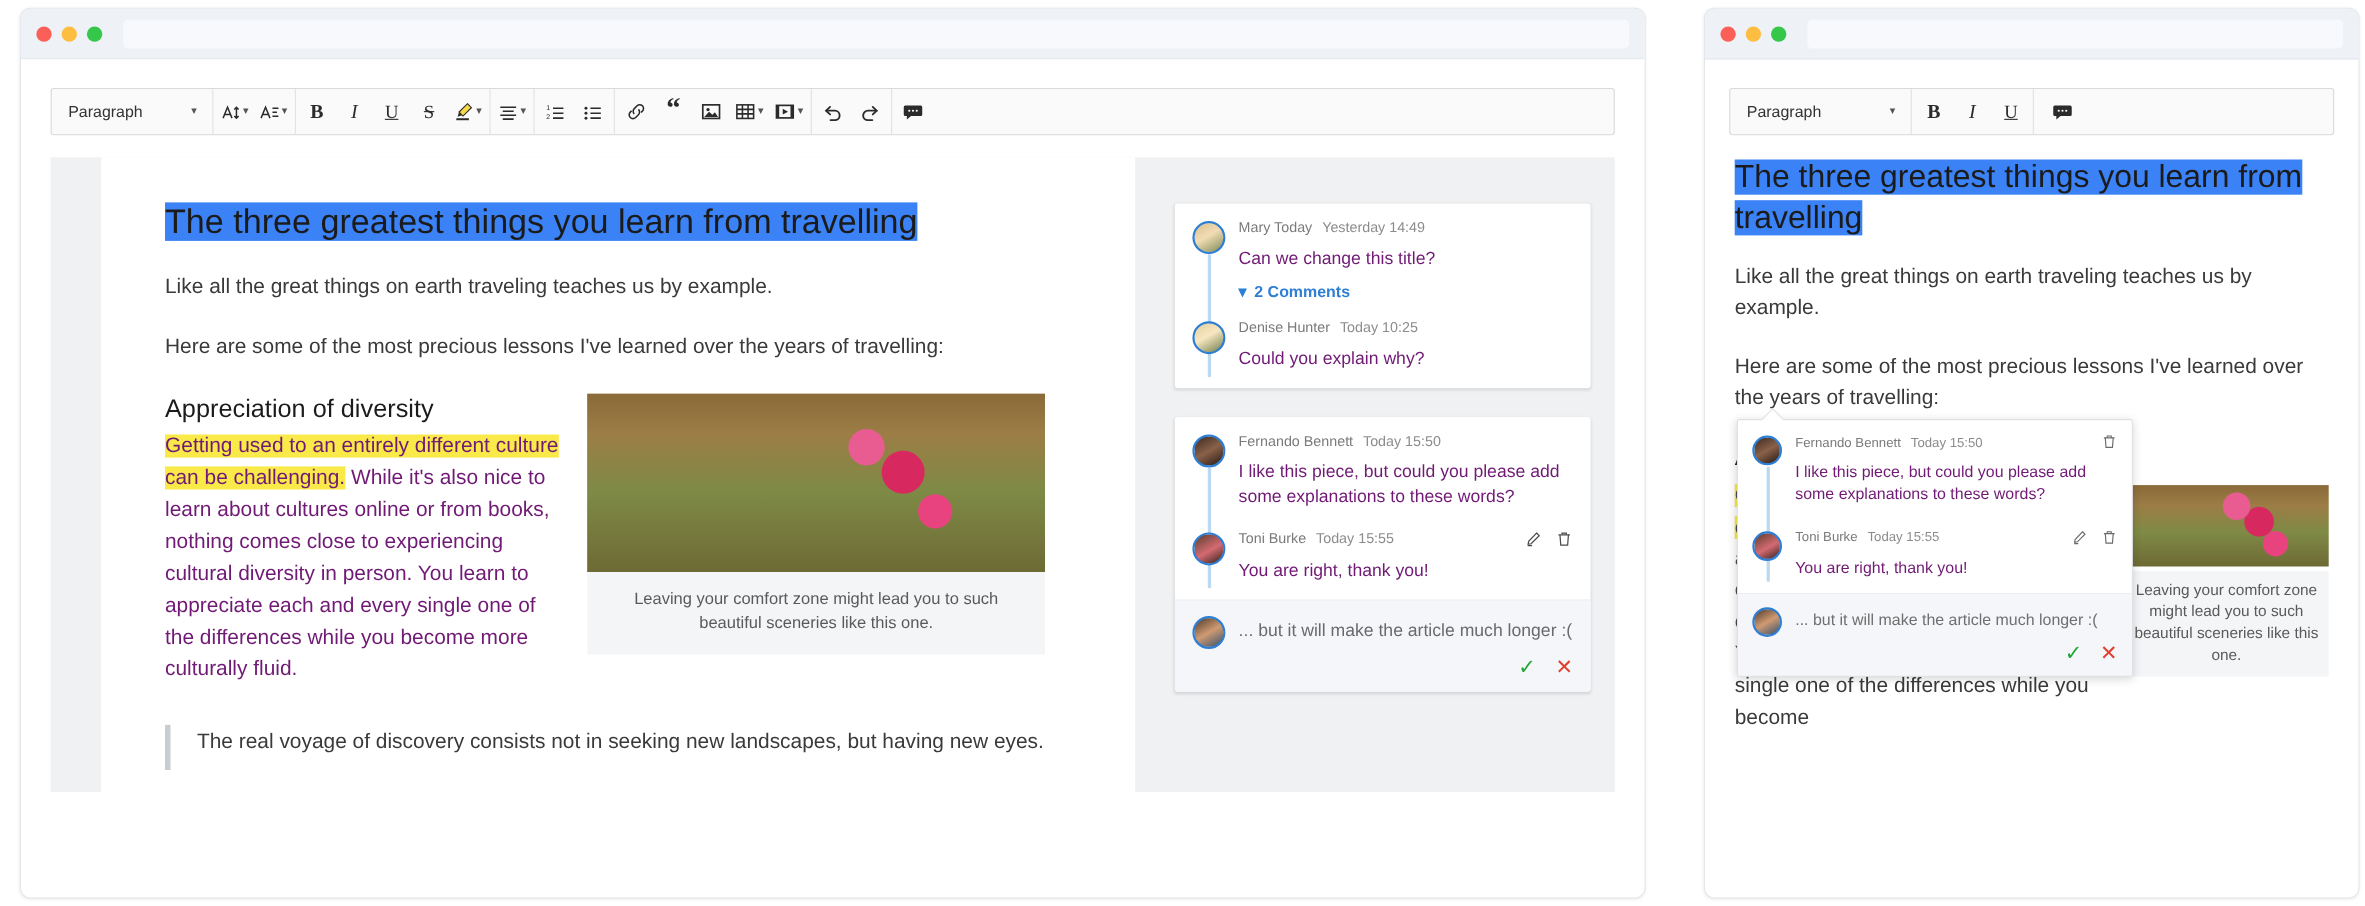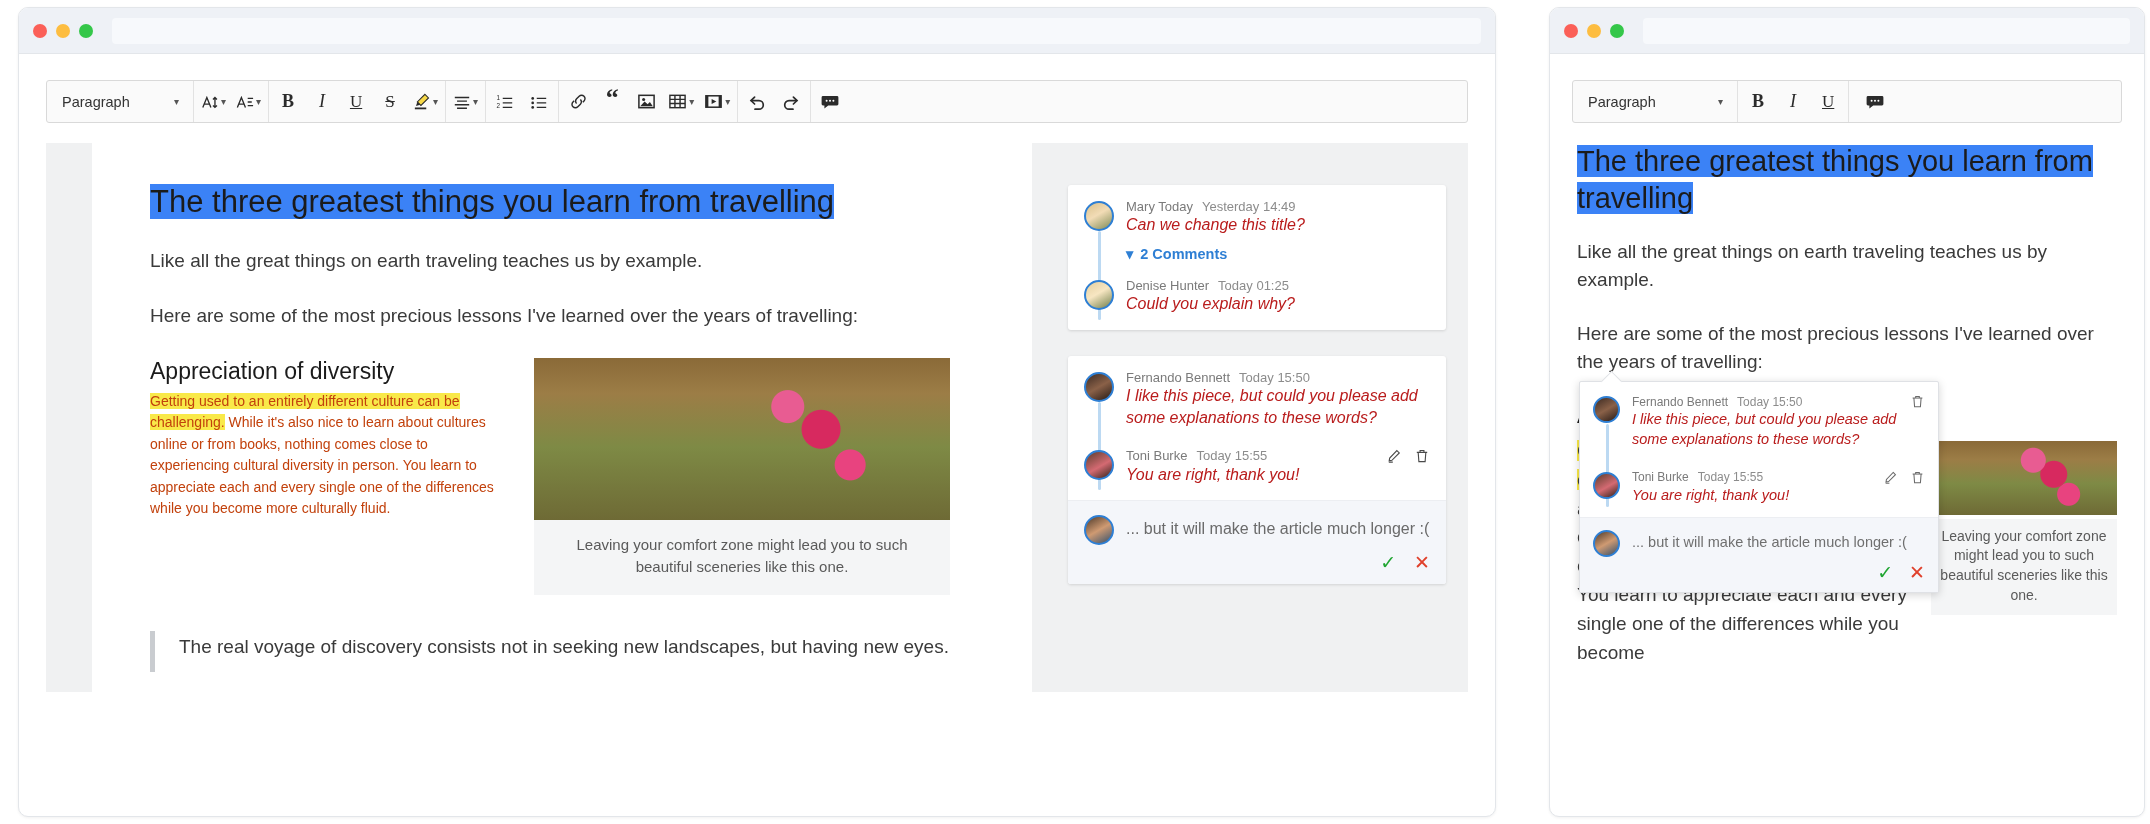--- a/index.html
+++ b/index.html
@@ -112,21 +112,21 @@
   }
   h2.doc-h2 {
     font-size: 23px;
     font-weight: 400;
     color: #1b1b1b;
     margin: 0 0 6px 0;
   }
   .two-col { display:flex; gap: 26px; align-items: flex-start; }
   .col-text { width: 358px; flex:none; }
   .col-text p {
-    font-size: 14px; line-height: 1.53; color:#c2410c; margin:0;
+    font-size: 19px; line-height: 1.53; color:#701a75; margin:0;
   }
   .figure { width: 416px; flex:none; }
   .photo {
     width: 100%; height: 162px;
     background:
       radial-gradient(circle at 61% 30%, #e85c92 0 16px, transparent 17px),
       radial-gradient(circle at 69% 44%, #d7295f 0 19px, transparent 20px),
       radial-gradient(circle at 76% 66%, #e8437f 0 15px, transparent 16px),
       linear-gradient(180deg,#8a6a38 0%, #9c7d46 22%, #7e8a45 55%, #6e6a35 100%);
     background-color:#8a6a38;
@@ -166,21 +166,21 @@
     background: #b8c2cc;
     overflow: hidden;
   }
   .avatar.a2 { background: linear-gradient(150deg,#d9c08a 0%, #f2dcb6 45%, #7e8a55 100%); }
   .avatar.a3 { background: linear-gradient(150deg,#3b2a22 0%, #8a6148 50%, #241915 100%); }
   .avatar.a4 { background: linear-gradient(150deg,#5a3d2c 0%, #d46a72 55%, #2e2119 100%); }
   .avatar.a5 { background: linear-gradient(150deg,#4e3a2a 0%, #cf9a72 50%, #35506b 100%); }
   .c-body { flex: 1; min-width: 0; }
   .c-meta { font-size: 13px; color: #8c8c8c; display:flex; gap:9px; align-items:center; }
   .c-meta .author { color: #7a7a7a; }
-  .c-text { font-size: 16px; color: #b91c1c; line-height:1.4; margin-top: 0; font-style: italic; }
+  .c-text { font-size: 16px; color: #701a75; line-height:1.4; margin-top: 11px; }
   .c-actions { margin-left:auto; display:flex; gap: 12px; align-items:center; }
   .icon-btn { color:#4a4a4a; cursor:pointer; display:flex; align-items:center; }
   .replies-toggle {
     color:#2e7fd4; font-size:14.5px; font-weight:700;
     margin: 10px 0 4px 0; cursor:pointer; display:flex; gap:7px; align-items:center;
   }
   .thread-line {
     position: absolute;
     left: 30px; top: 46px; bottom: 10px;
     width: 3px; background: #bcd9f2; border-radius: 2px;
@@ -445,21 +445,21 @@
                     <span>2 Comments</span>
                   </div>
                 </div>
               </div>
 
               <div class="c-row">
                 <div class="avatar a2" style="background:linear-gradient(150deg,#e4cf9f 0%,#f7e6c2 45%,#6f7e4a 100%);"></div>
                 <div class="c-body">
                   <div class="c-meta">
                     <span class="author">Denise Hunter</span>
-                    <span>Today 01:25</span>
+                    <span>Today 10:25</span>
                   </div>
                   <div class="c-text">Could you explain why?</div>
                 </div>
               </div>
             </div>
           </div>
 
           <div class="comment-card">
             <div class="thread">
               <div class="thread-line"></div>

